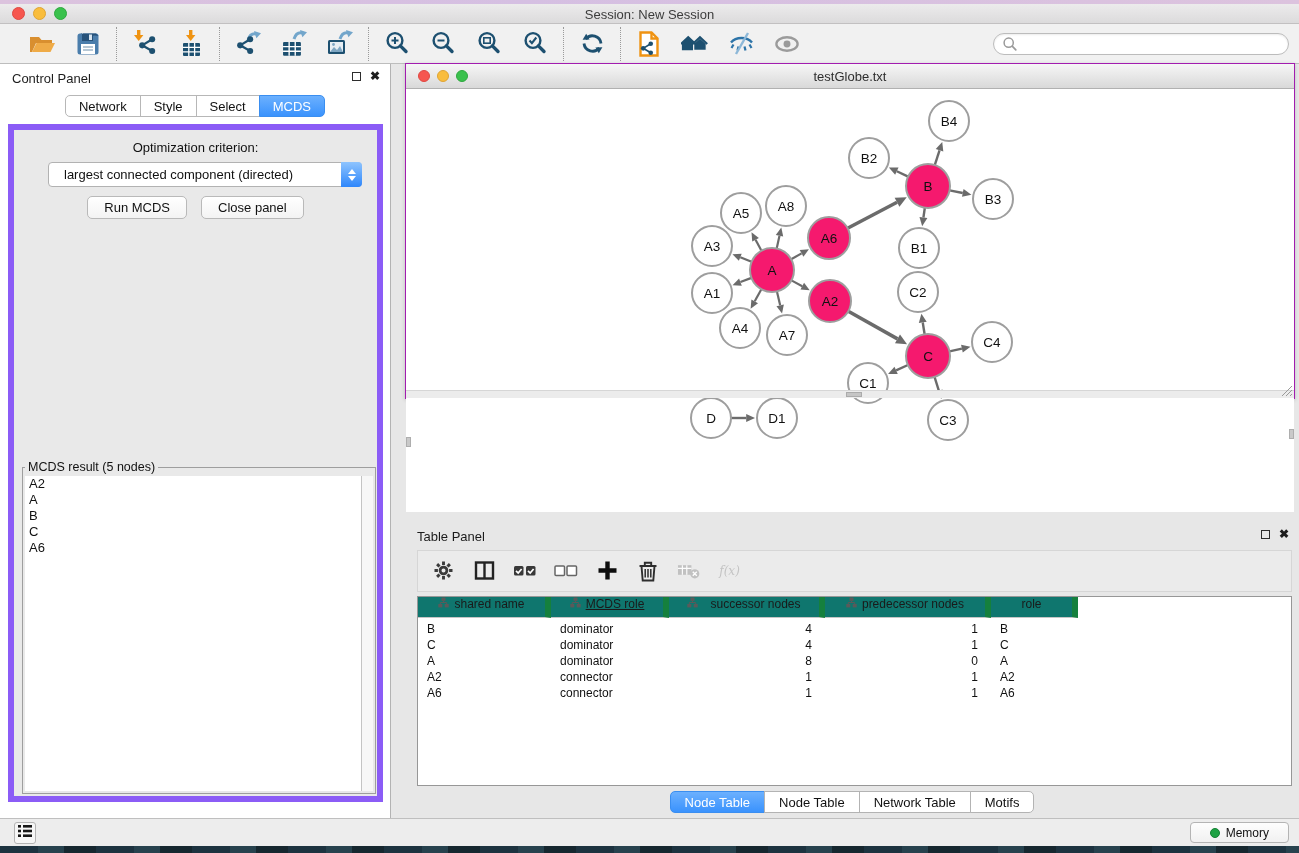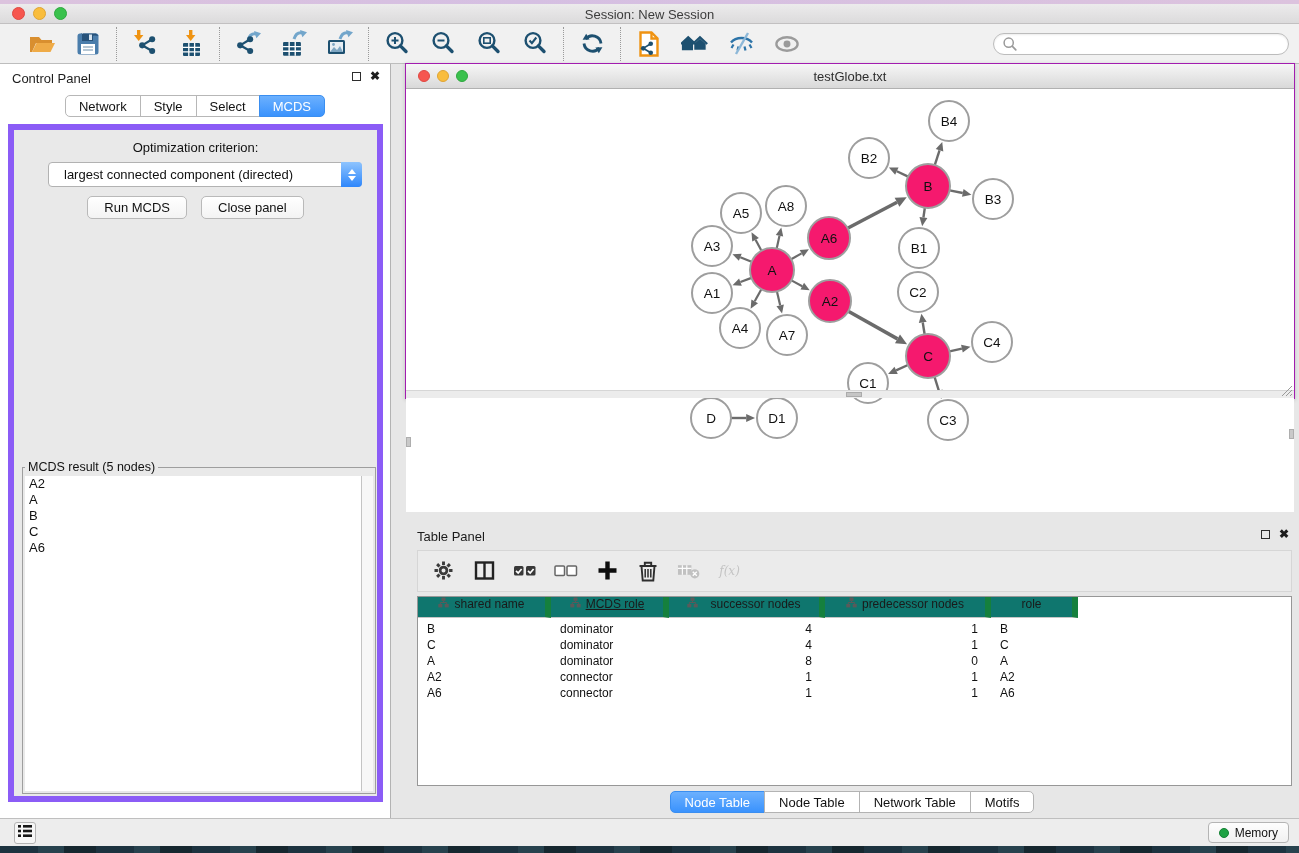--- a/index.html
+++ b/index.html
@@ -110,21 +110,21 @@
   .ttab { height:22px; padding:3px 14px 0; font-size:13px; color:#111; background:#fff;
     border:1px solid #b3b3b3; margin-left:-1px; cursor:default; }
   .ttab:first-child { border-radius:5px 0 0 5px; margin-left:0; }
   .ttab:last-child { border-radius:0 5px 5px 0; }
   .ttab.active { background:linear-gradient(#6cb0fe,#3a92fd); color:#fff; border-color:#3a8ef0; }
 
   
   .status-bar { position:absolute; left:0; top:818px; width:1299px; height:28px; background:#ededed; border-top:1px solid #bfbfbf; }
   .list-btn { position:absolute; left:14px; top:3px; width:22px; height:22px; background:#f6f6f6;
     border:1px solid #b4b4b4; border-radius:3px; display:flex; align-items:center; justify-content:center; }
-  .memory-btn { position:absolute; right:10px; top:3px; height:21px; padding:0 10px;
+  .memory-btn { position:absolute; right:10px; top:3px; height:21px; padding:0 19px;
     background:linear-gradient(#fdfdfd,#f1f1f1); border:1px solid #b4b4b4; border-radius:4px;
     display:flex; align-items:center; gap:6px; font-size:12px; color:#111; }
   .memory-dot { width:10px; height:10px; border-radius:50%; background:#1ea244; border:1px solid #148133; }
 </style>
 </head>
 <body>
 
 <div class="screen">
   <div class="wallpaper-top"></div>
 

